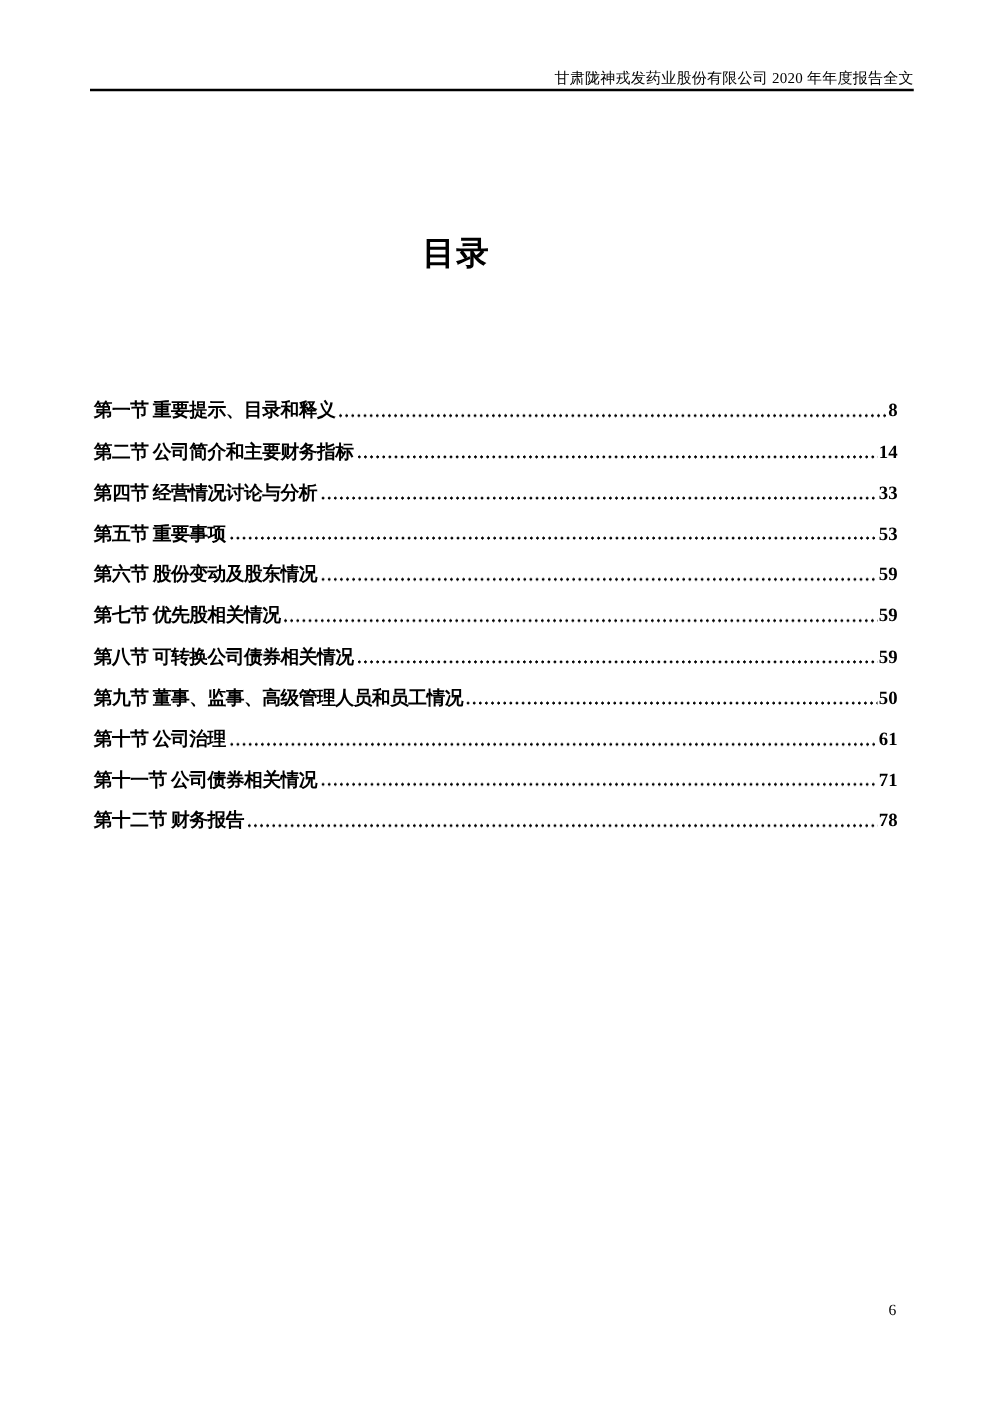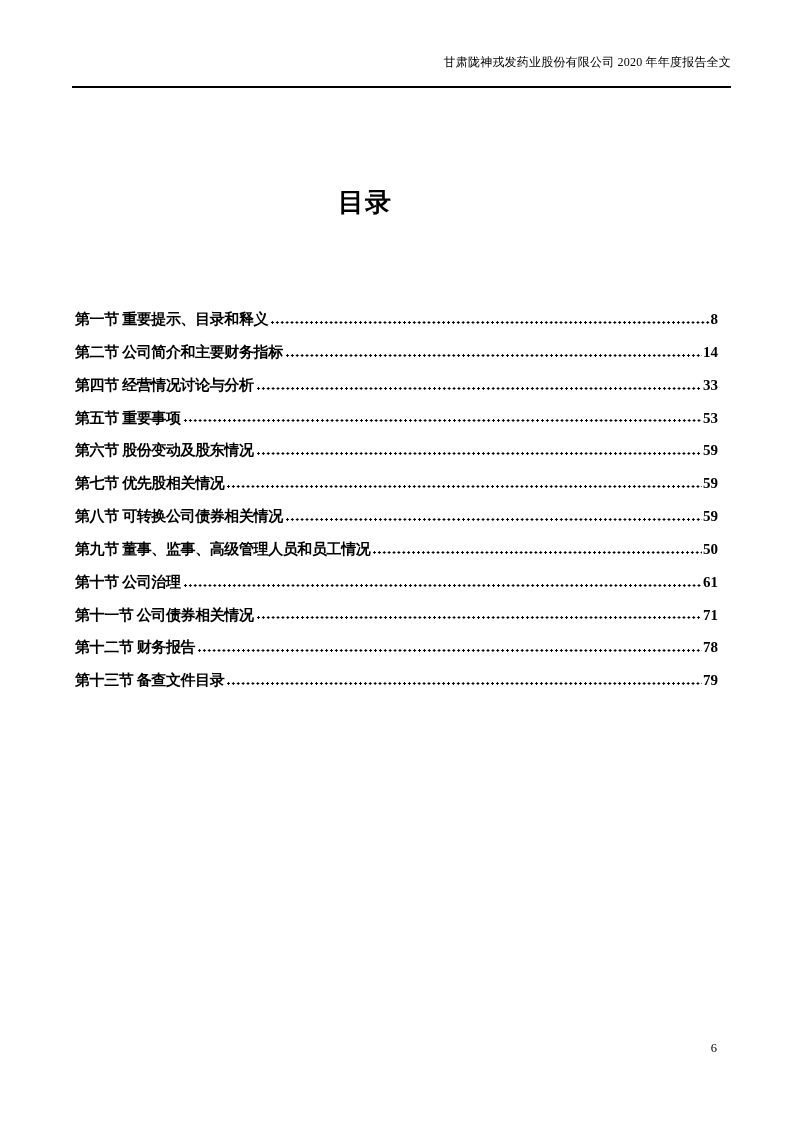--- a/index.html
+++ b/index.html
@@ -19,39 +19,39 @@
   
   .doc-header {
     position: absolute;
     top: 54px;
     left: 72px;
     width: 659px;
     text-align: right;
     font-size: 12px;
     line-height: 16px;
     letter-spacing: 0.2px;
-    padding-bottom: 16px;
+    padding-bottom: 1px;
     border-bottom: 2.2px solid #000000;
   }
   
   .doc-title {
     position: absolute;
     top: 187px;
     left: 0;
     width: 730px;
     text-align: center;
     font-size: 26px;
     font-weight: bold;
     letter-spacing: 1px;
     line-height: 32px;
   }
   
   .toc {
     position: absolute;
-    top: 303px;
+    top: 313px;
     left: 75px;
     width: 643px;
     list-style: none;
     margin: 0;
     padding: 0;
   }
   .toc li {
     display: flex;
     align-items: baseline;
     height: 32.85px;
@@ -148,22 +148,17 @@
     <li>
       <span class="entry-label">第十一节 公司债券相关情况</span>
       <span class="leader-dots"></span>
       <span class="entry-page">71</span>
     </li>
     <li>
       <span class="entry-label">第十二节 财务报告</span>
       <span class="leader-dots"></span>
       <span class="entry-page">78</span>
     </li>
-    <li>
-      <span class="entry-label">第十三节 备查文件目录</span>
-      <span class="leader-dots"></span>
-      <span class="entry-page">79</span>
-    </li>
   </ul>
 
   <div class="page-number">6</div>
 
 </div>
 
 </body></html>

